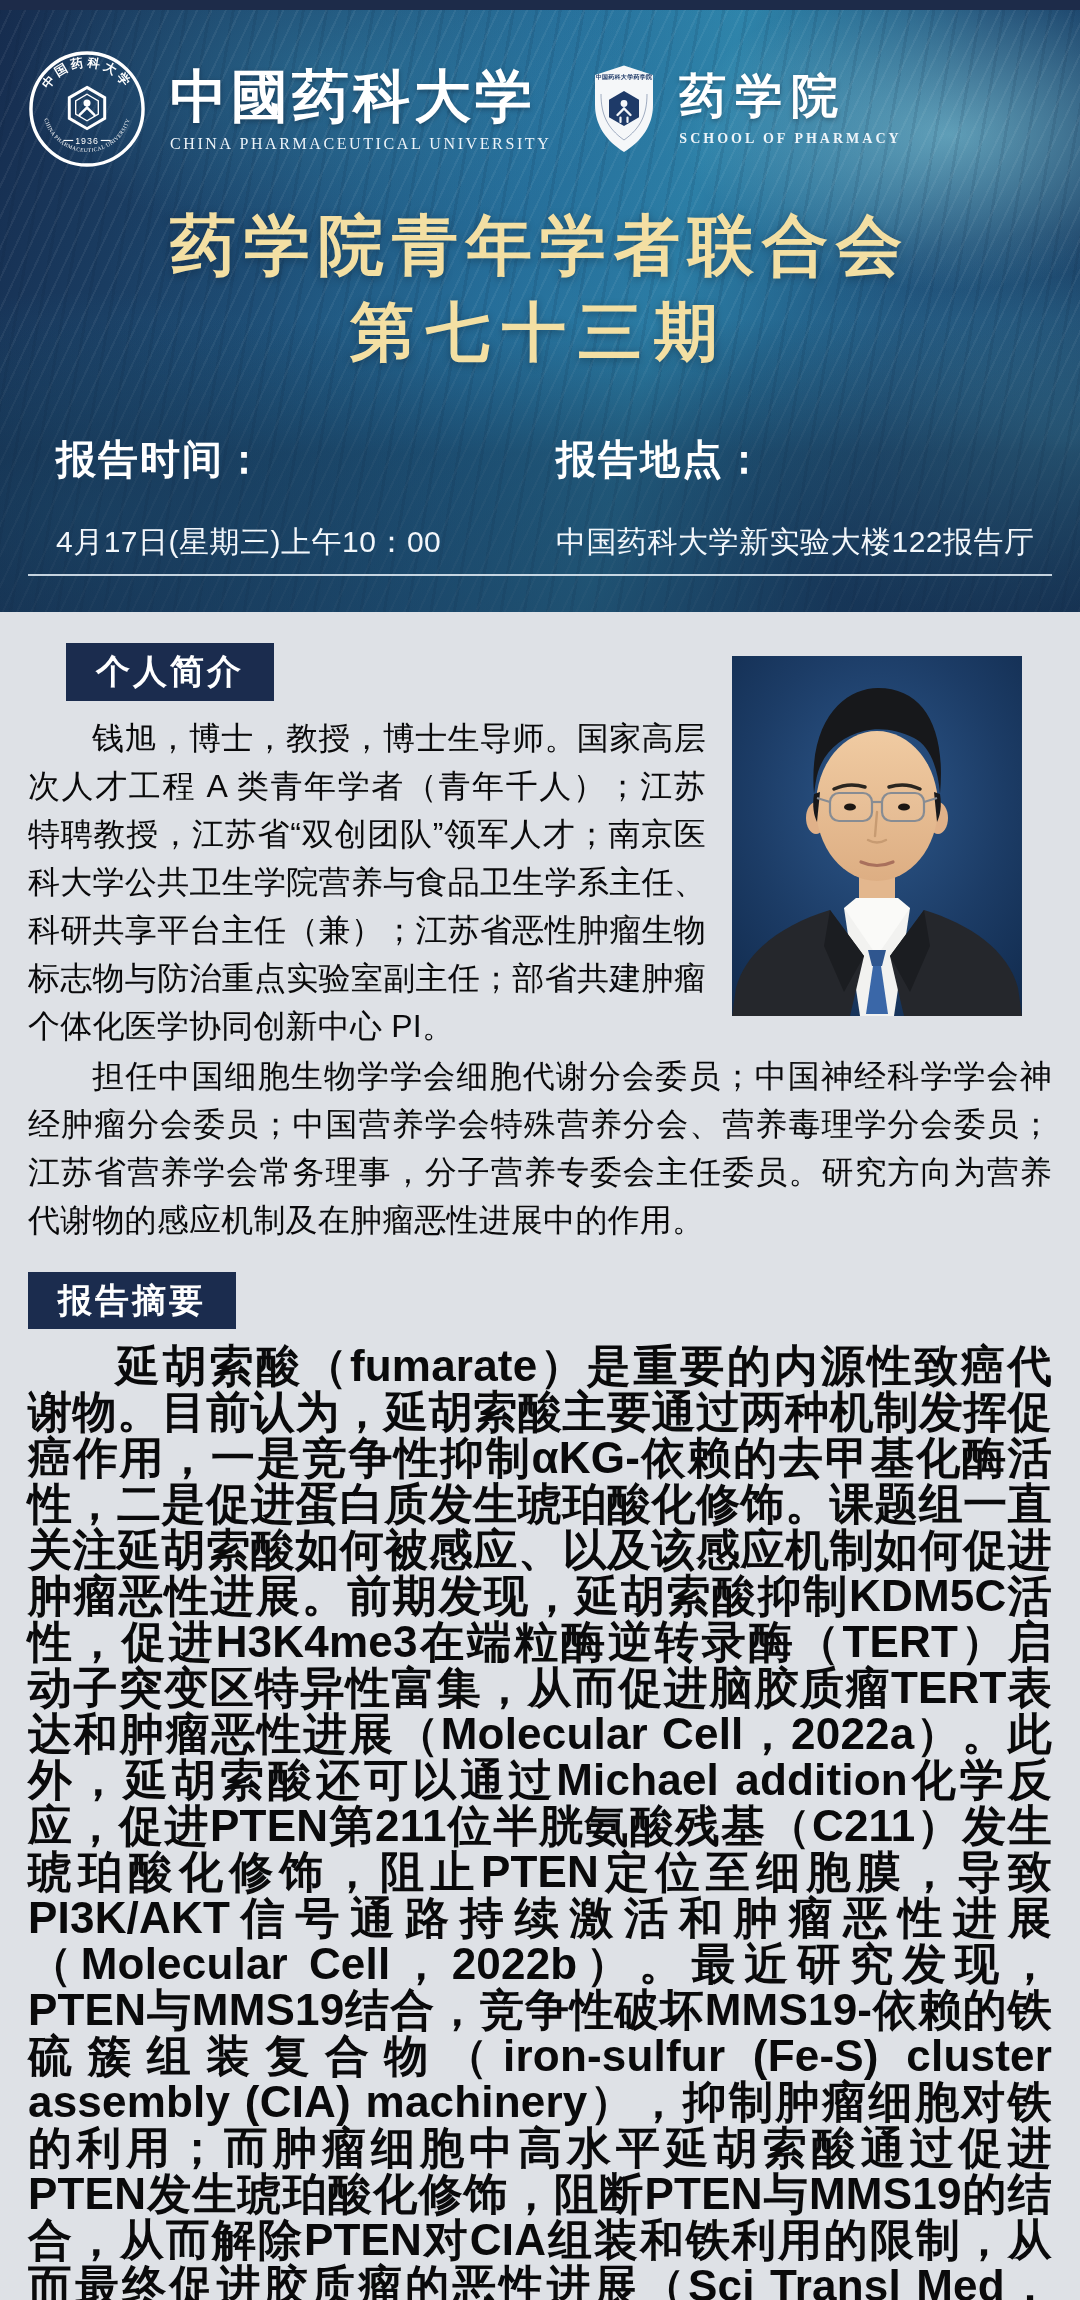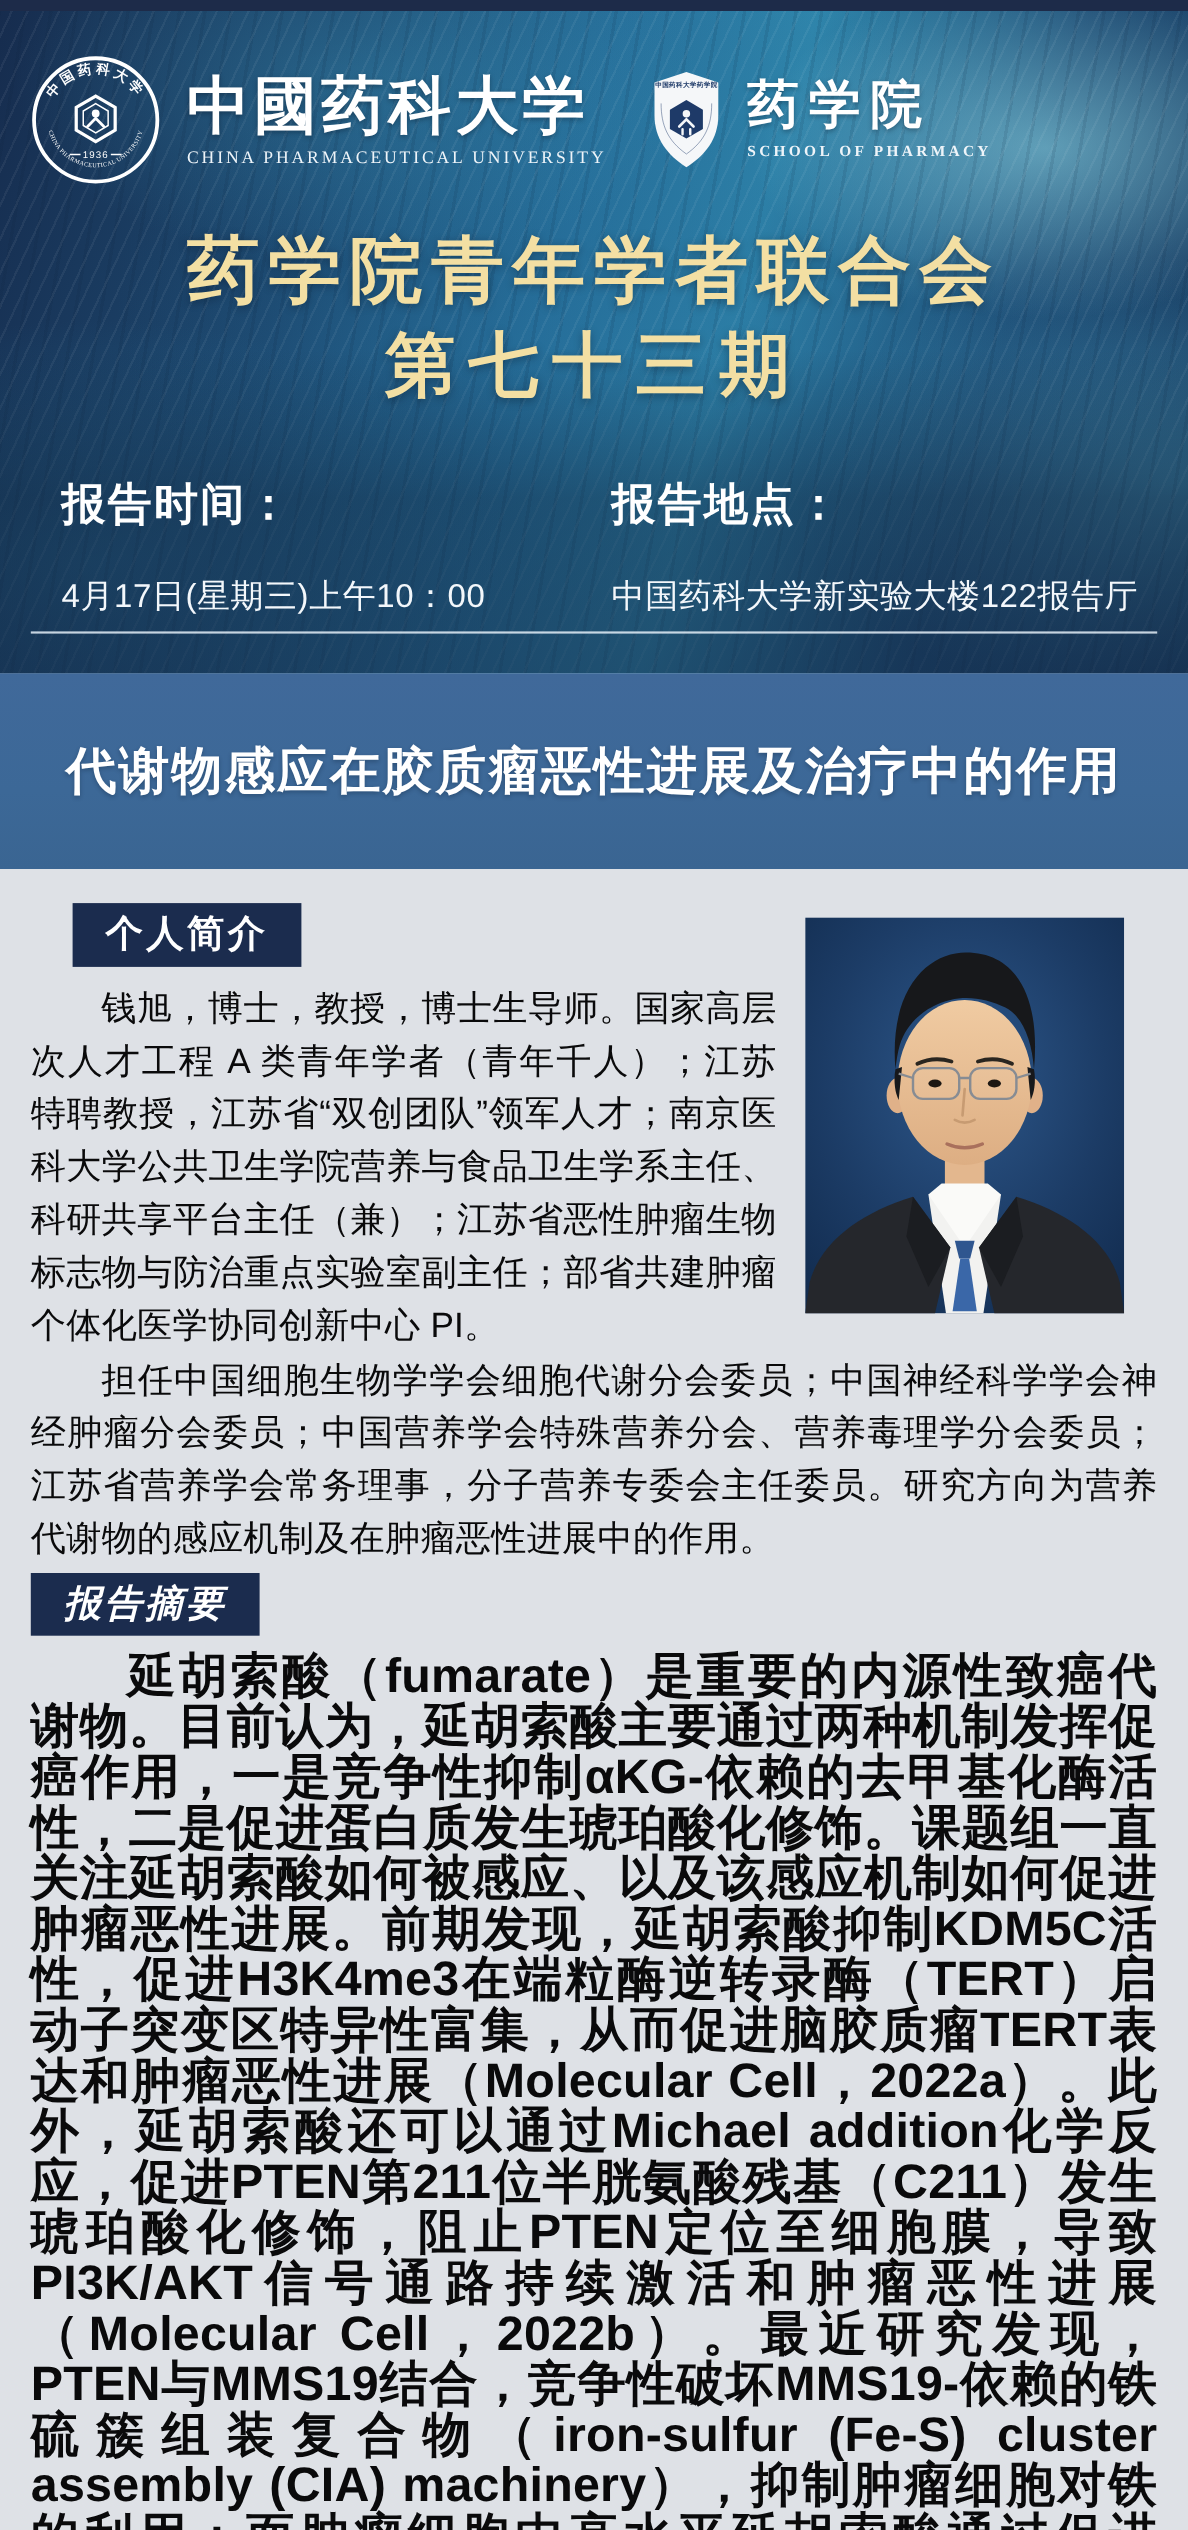--- a/index.html
+++ b/index.html
@@ -61,21 +61,21 @@
   .talk-banner { height:178px; background:linear-gradient(180deg,#40699a 0%, #3c6897 60%, #3a6592 100%);
     display:flex; align-items:center; justify-content:center; }
   .talk-title { color:#ffffff; font-size:46px; font-weight:700; letter-spacing:2px; text-shadow:0 2px 4px rgba(10,25,45,.3); }
 
   
   .content { padding:0 28px 0 28px; }
   .portrait-wrap { float:right; width:290px; height:360px; margin:44px 30px 26px 26px; }
   .section-tag { display:inline-block; background:#1b2c4e; color:#ffffff;
     font-size:34px; font-weight:700; letter-spacing:3px; padding:11px 30px; line-height:1.05; }
   .tag-profile { margin-top:31px;margin-left:38px; }
-  .tag-abstract { margin-top:8px;font-style:italic; }
+  .tag-abstract { margin-top:28px; }
   .body-text { font-size:32px; line-height:48px; font-weight:400; color:#0a0a0b;
     text-align:justify; text-indent:2em; margin:13px 0 0 0; letter-spacing:.2px; }
   .body-text.second { margin-top:2px; }
   .abstract-text { font-size:44px; line-height:46px; font-weight:700; color:#0a0a0b;
     text-align:justify; text-indent:2em; margin:14px 0 0 0; letter-spacing:.2px; }
   .clearfix::after { content:""; display:block; clear:both; }
 </style>
 </head>
 <body>
 
@@ -147,23 +147,20 @@
       </div>
       <div class="meta-col place">
         <div class="meta-label">报告地点：</div>
         <div class="meta-value">中国药科大学新实验大楼122报告厅</div>
       </div>
     </div>
 
     <div class="hero-divider"></div>
   </div>
 
-  <div class="talk-banner">
-    <div class="talk-title">代谢物感应在胶质瘤恶性进展及治疗中的作用</div>
-  </div>
 
   <div class="content clearfix">
 
     <div class="portrait-wrap">
       <svg viewBox="0 0 290 360" width="290" height="360">
         <defs>
           <radialGradient id="pbg" cx="50%" cy="40%" r="80%">
             <stop offset="0%" stop-color="#2d578a"></stop>
             <stop offset="55%" stop-color="#1c3c66"></stop>
             <stop offset="100%" stop-color="#10294b"></stop>

